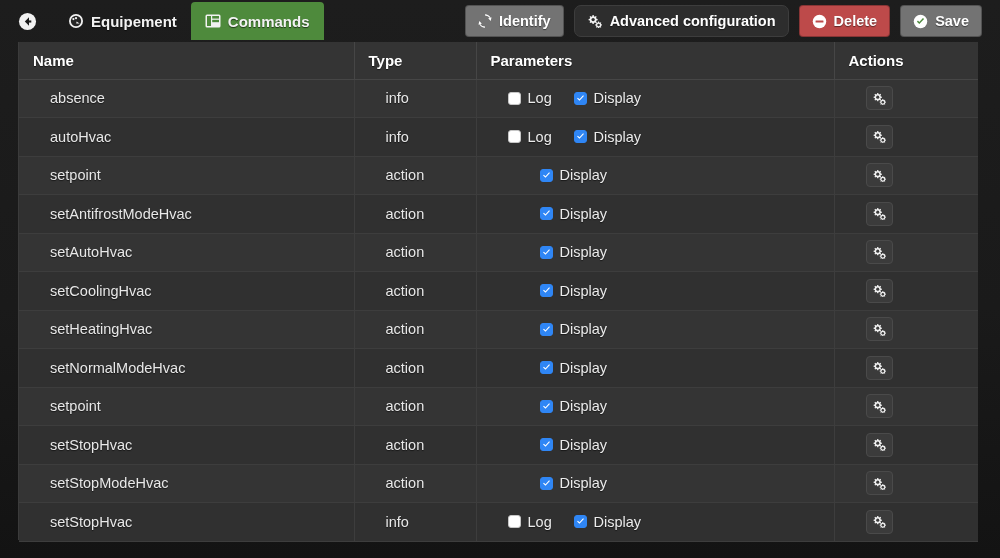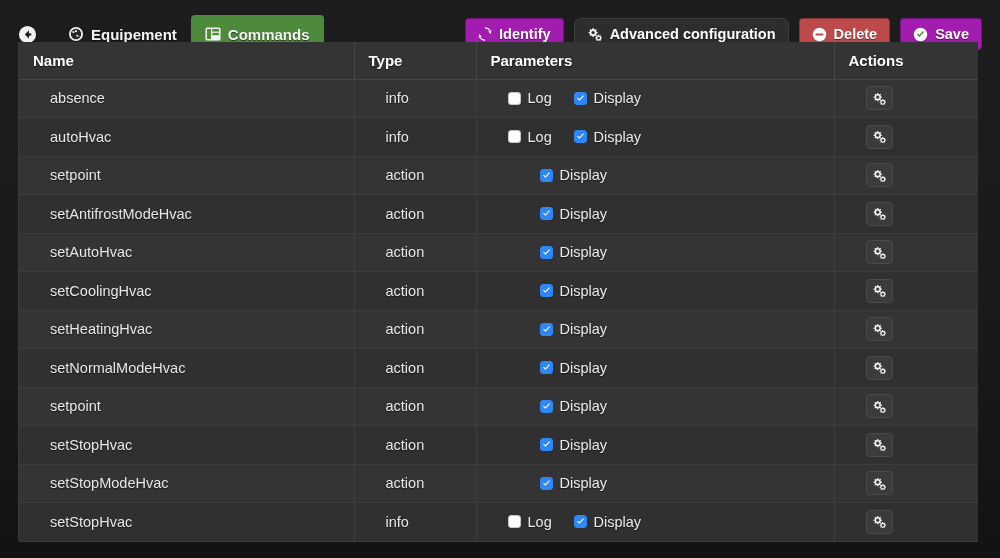--- a/index.html
+++ b/index.html
@@ -8,21 +8,21 @@
     background: #191919;
     font-family: "Liberation Sans", sans-serif;
     overflow: hidden;
   }
   body {
     background: linear-gradient(180deg,#1d1d1d 0%,#1a1a1a 55%,#131313 100%);
   }
 
   
   #toolbar {
-    position: absolute; left: 0; top: 13px; width: 1000px; height: 36px;
+    position: absolute; left: 0; top: 0; width: 1000px; height: 36px;
     display: flex; align-items: flex-start;
   }
   .tb-left { display: flex; align-items: center; height: 42px; padding-left: 16px; }
   .tb-right { margin-left: auto; display: flex; align-items: center; height: 42px; padding-right: 18px; gap: 10px; }
 
   .back-btn {
     width: 22px; height: 22px; display: flex; align-items: center; justify-content: center;
     color: #f2f2f2; cursor: pointer; margin-right: 16px;
   }
 
@@ -36,21 +36,21 @@
   .tab.active { background: #4e8a3c; }
 
   .btn {
     display: flex; align-items: center; gap: 7px;
     height: 32px; padding: 0 12px; border-radius: 4px;
     font-size: 14.5px; font-weight: bold; color: #fff; cursor: pointer;
     text-shadow: 0 1px 1px rgba(0,0,0,.5);
     border: 1px solid rgba(0,0,0,.28);
     white-space: nowrap;
   }
-  .btn-green { background: #a21caf; }
+  .btn-green { background: #737373; }
   .btn-dark  { background: #2d2d2d; border-color: #3d3d3d; border-radius: 7px; }
   .btn-red   { background: #bd4a4a; }
 
   .ico { display: inline-flex; align-items: center; justify-content: center; }
   .ico svg { display: block; }
 
   
   #table-wrap {
     position: absolute; left: 18px; top: 42px; width: 959px; height: 498px;
     background: #333333;

